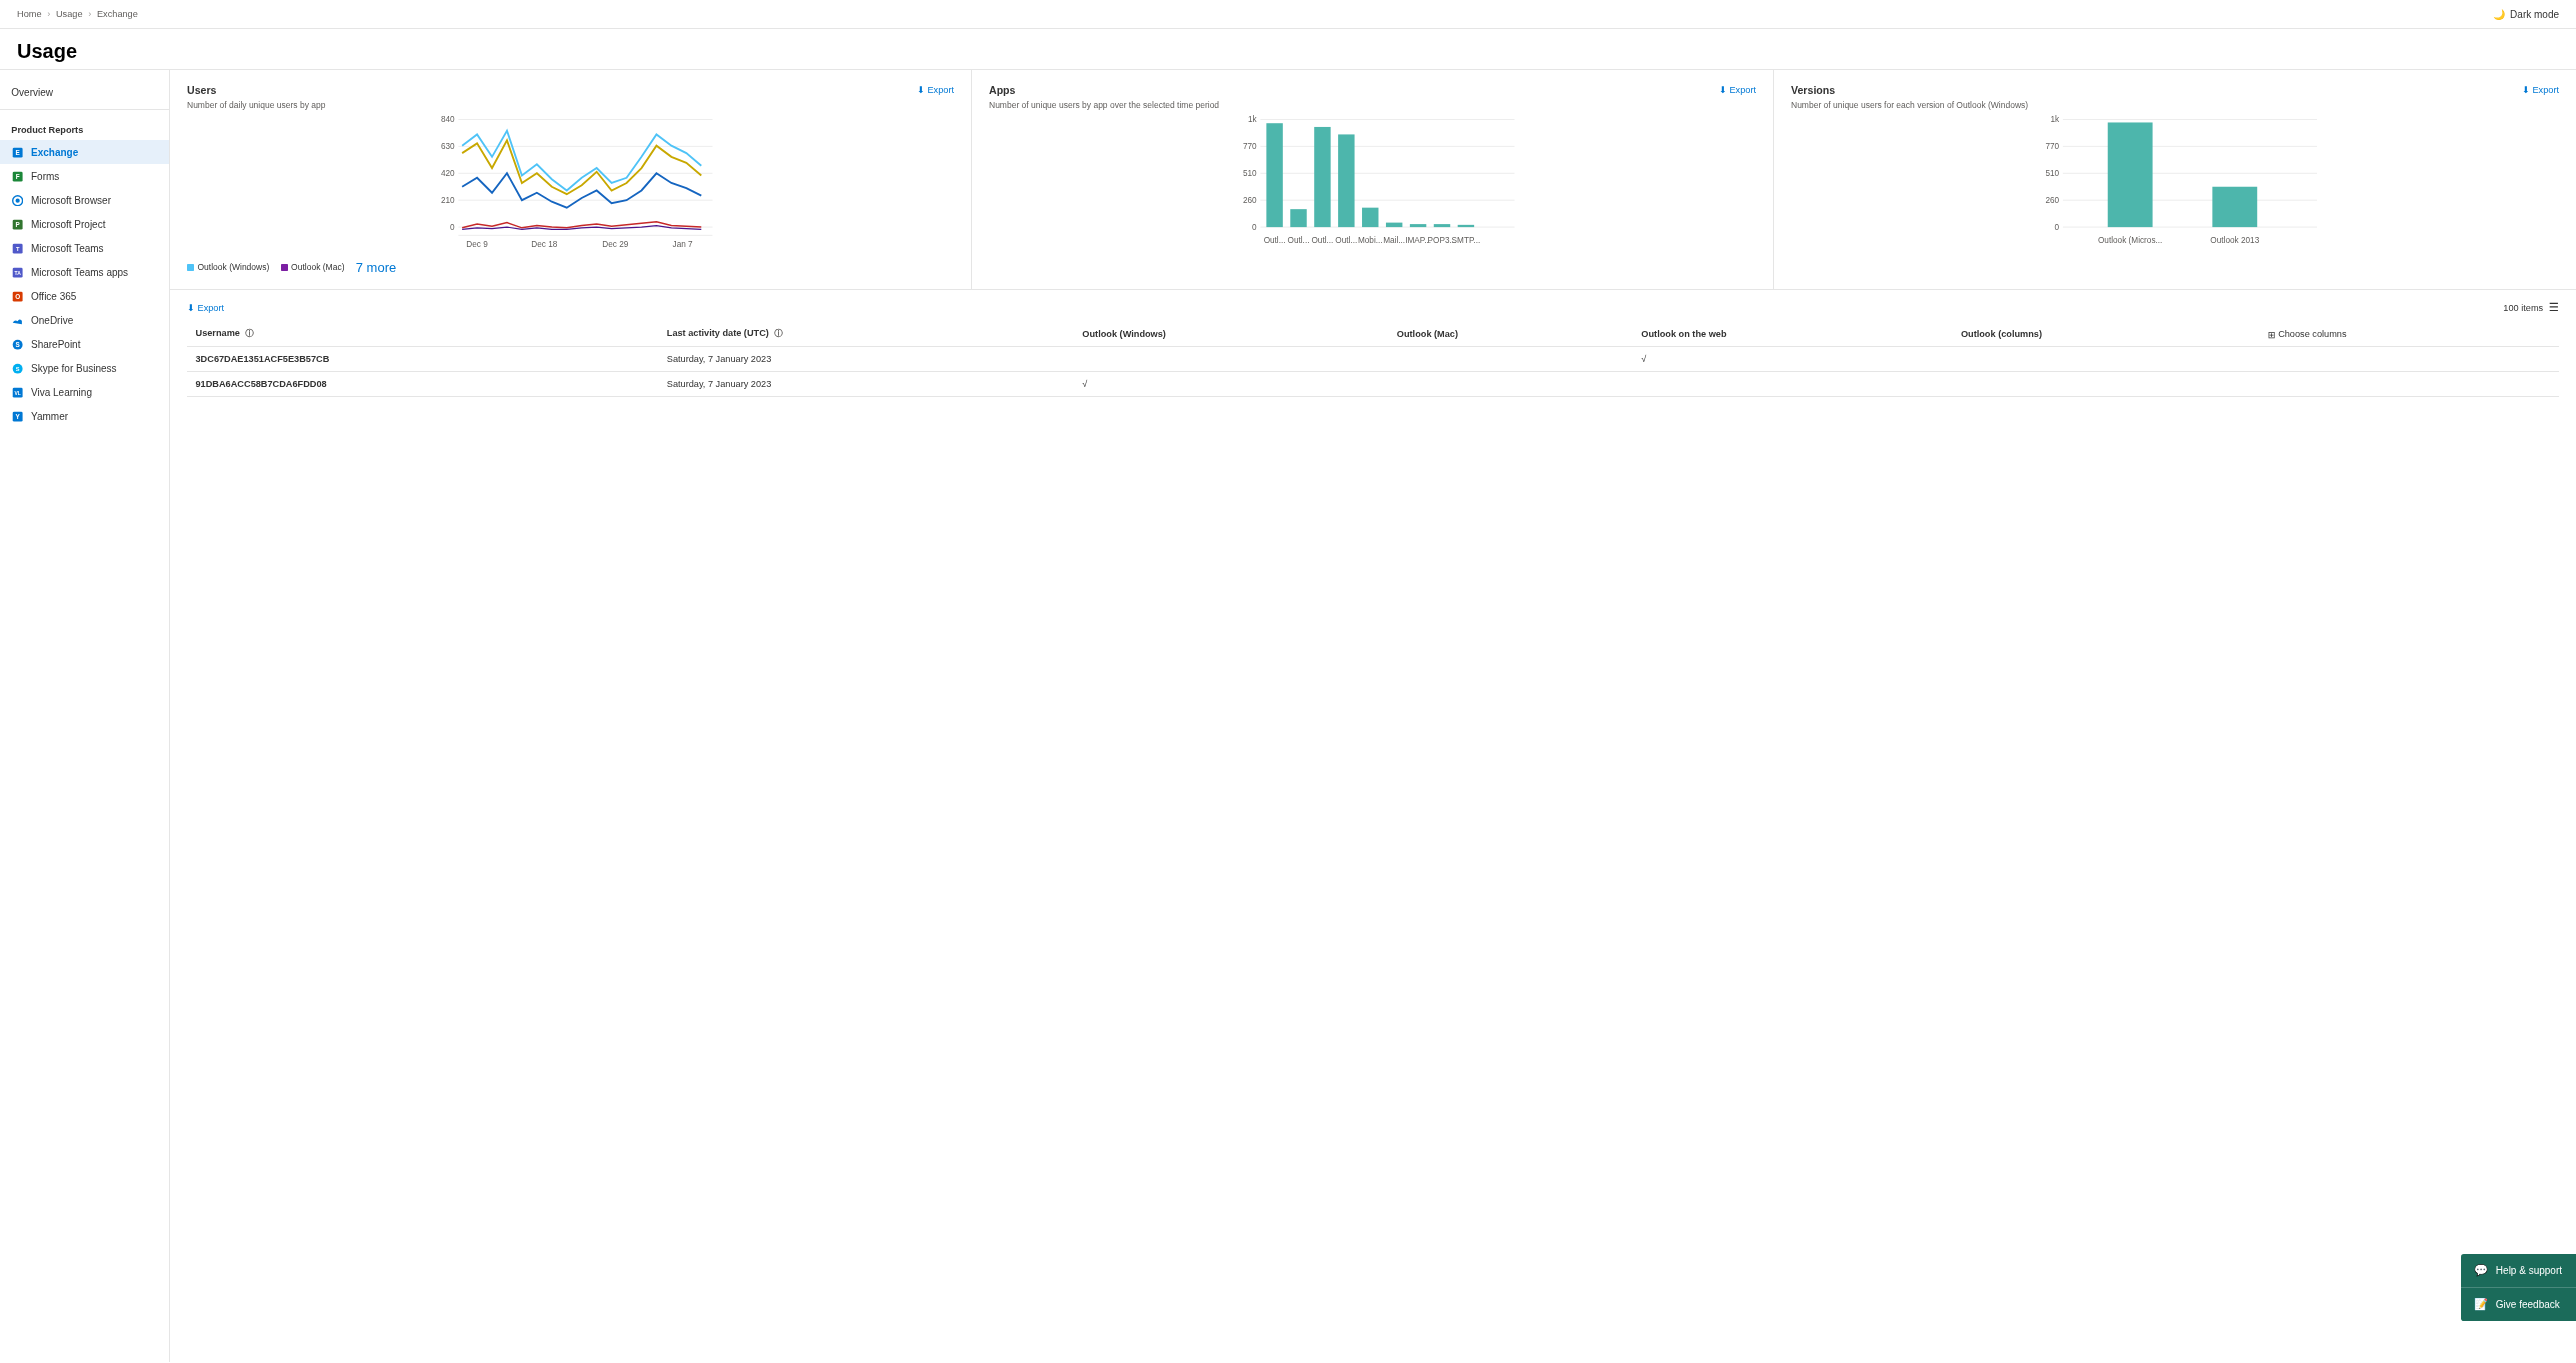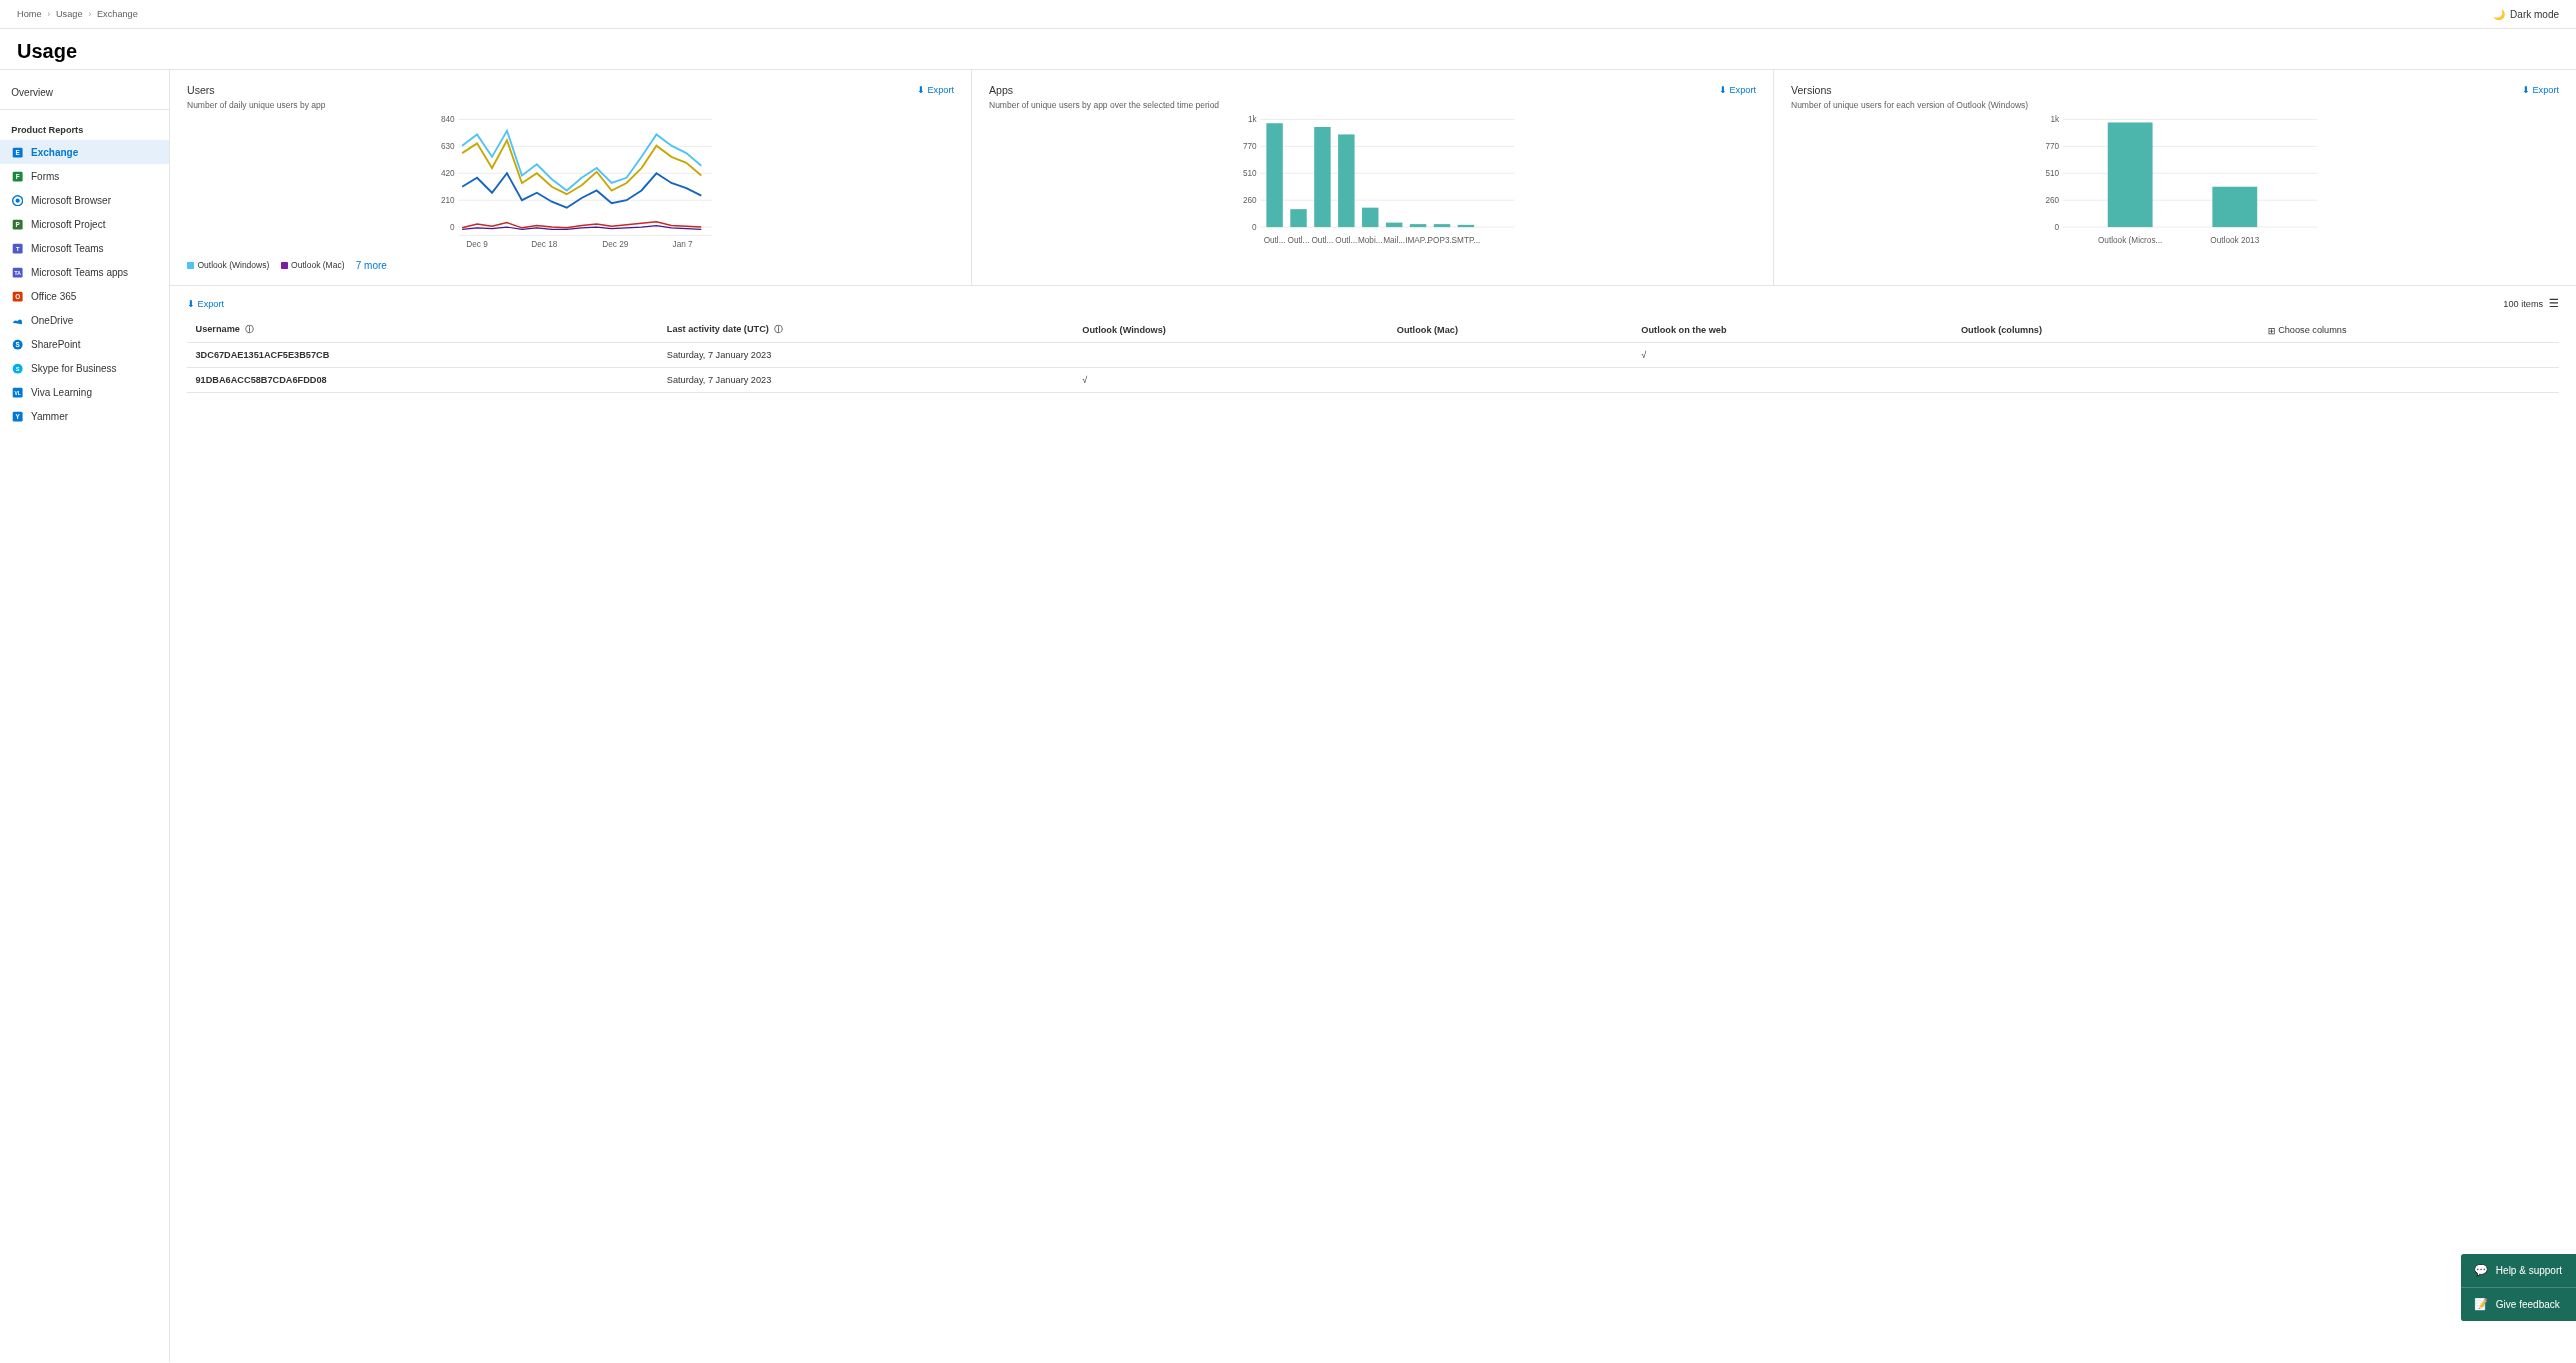--- a/index.html
+++ b/index.html
@@ -36,33 +36,33 @@
     .tab.active { color: #0078d4; border-bottom: 1.4px solid #0078d4; font-weight: 600; }
     .tabs-meta { display: flex; align-items: center; gap: 8.5px; font-size: 9.2px; color: #605e5c; white-space: nowrap; }
     .tabs-meta .help-link { color: #0078d4; cursor: pointer; text-decoration: none; }
     .tabs-meta .period { display: flex; align-items: center; gap: 2.8px; cursor: pointer; border: 0.7px solid #e5e5e5; padding: 2.8px 7px; border-radius: 1.4px; font-size: 9.2px; color: #333; }
     
     
     .charts-section { display: grid; grid-template-columns: 1fr 1fr 1fr; gap: 0; border-bottom: 0.7px solid #e5e5e5; }
     .chart-card { padding: 14px 17px; border-right: 0.7px solid #e5e5e5; }
     .chart-card:last-child { border-right: none; }
     .chart-header { display: flex; justify-content: space-between; align-items: center; margin-bottom: 4.2px; }
-    .chart-title { font-size: 10.6px; font-weight: 400; color: #333; }
+    .chart-title { font-size: 10.6px; font-weight: 700; color: #333; }
     .export-btn { display: flex; align-items: center; gap: 2.8px; font-size: 9.2px; color: #0078d4; cursor: pointer; text-decoration: none; }
     .chart-subtitle { font-size: 8.5px; color: #605e5c; margin-bottom: 2px; }
     .chart-area { height: 142px; position: relative; }
     
     
     .chart-svg { width: 100%; height: 100%; }
     
     
     .chart-legend { display: flex; align-items: center; gap: 11.3px; margin-top: 5.7px; flex-wrap: wrap; }
     .legend-item { display: flex; align-items: center; gap: 3.5px; font-size: 8.5px; color: #333; }
     .legend-dot { width: 7px; height: 7px; border-radius: 0.7px; }
-    .legend-more { color: #0078d4; cursor: pointer; font-size: 10px; }
+    .legend-more { color: #0078d4; cursor: pointer; font-size: 13px; }
     
     
     .table-section { padding: 11.3px 17px; }
     .table-toolbar { display: flex; justify-content: space-between; align-items: center; margin-bottom: 8.5px; }
     .table-export { display: flex; align-items: center; gap: 2.8px; font-size: 9.2px; color: #0078d4; cursor: pointer; }
     .table-info { display: flex; align-items: center; gap: 5.7px; font-size: 9.2px; color: #333; margin-left: 27px; }
     .table-list-icon { font-size: 11.3px; color: #333; cursor: pointer; }
     
     table { width: 100%; border-collapse: collapse; font-size: 9.2px; }
     th { text-align: left; padding: 5.7px 8.5px; font-weight: 600; color: #333; border-bottom: 1.4px solid #e5e5e5; white-space: nowrap; }

